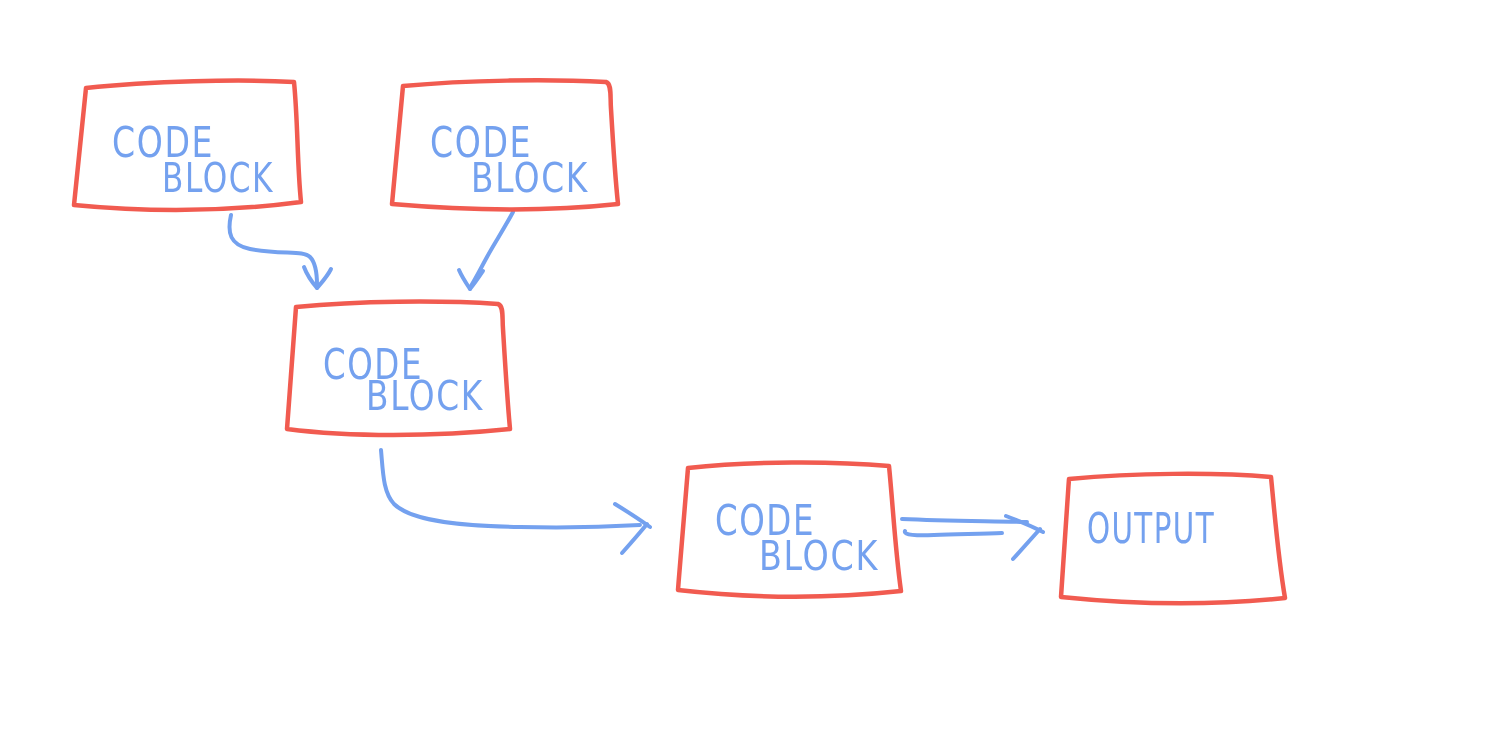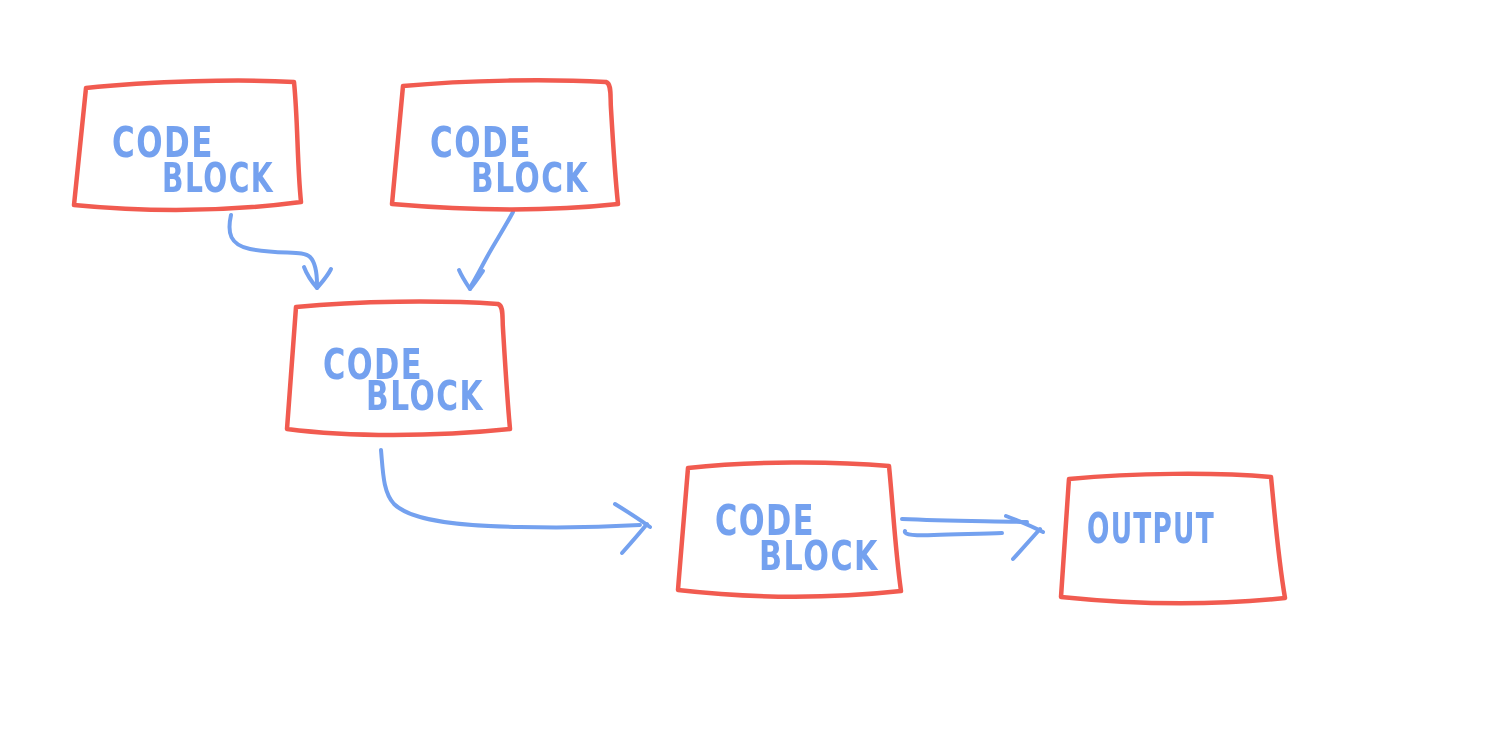--- a/index.html
+++ b/index.html
@@ -7,21 +7,20 @@
     padding: 0;
     background: #ffffff;
   }
   .canvas {
     position: relative;
     width: 1502px;
     height: 730px;
     background: var(--bg, #ffffff);
     overflow: hidden;
     font-family: "DejaVu Sans", sans-serif;
-    font-weight: bold;
   }
   svg { position: absolute; top: 0; left: 0; }
   .box {
     fill: #ffffff;
     stroke: var(--sketch, #f15b50);
     stroke-width: 4.5;
     stroke-linejoin: round;
     stroke-linecap: round;
   }
   .arrow {

